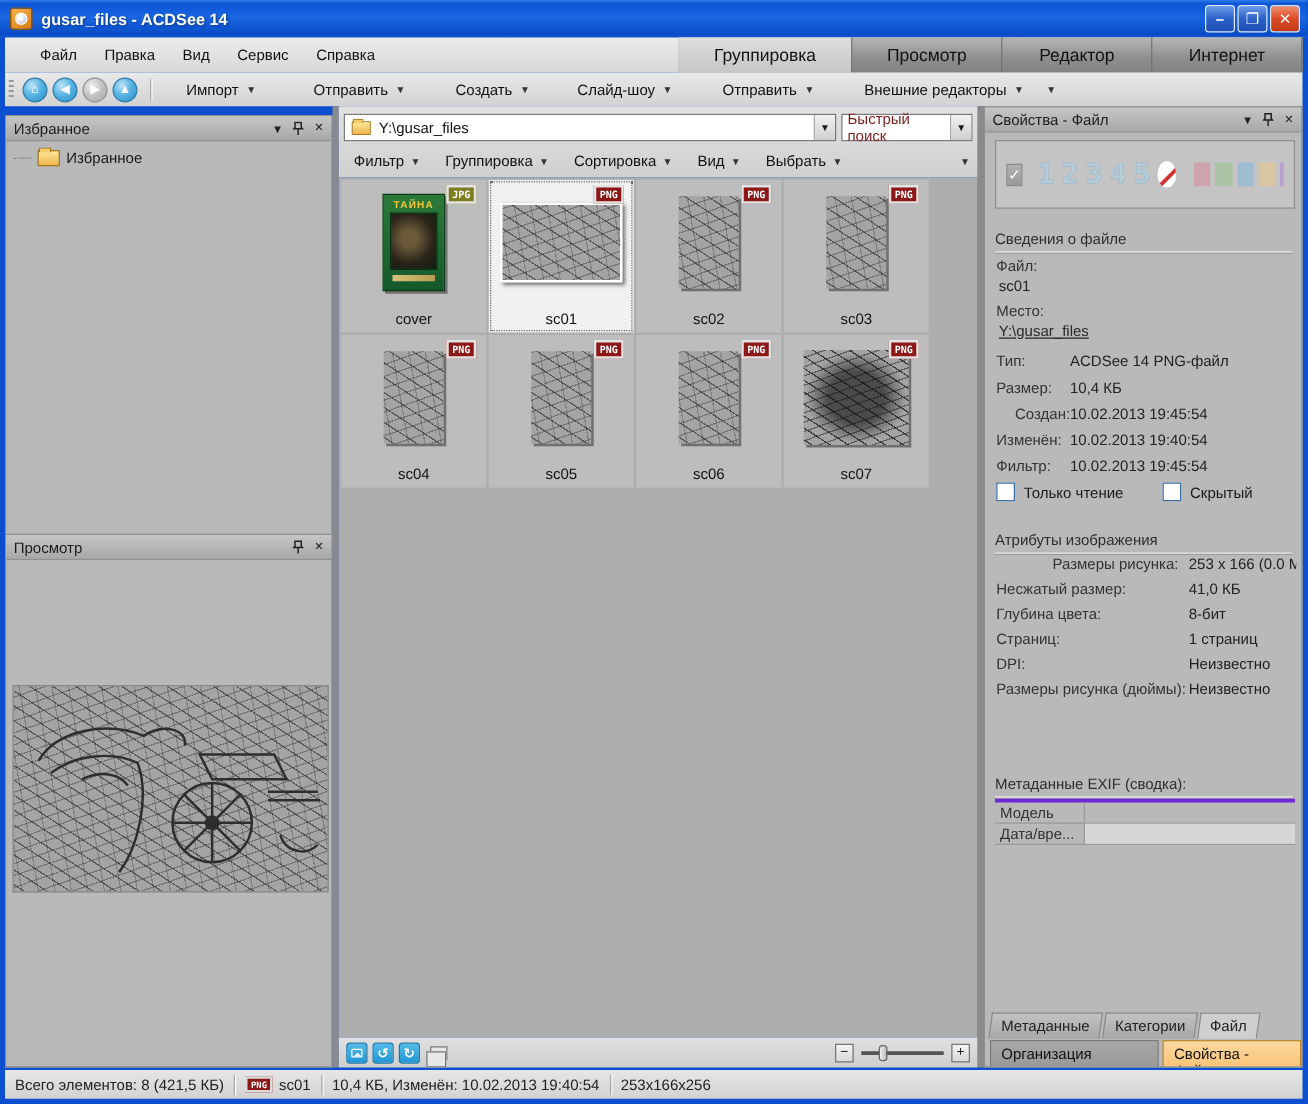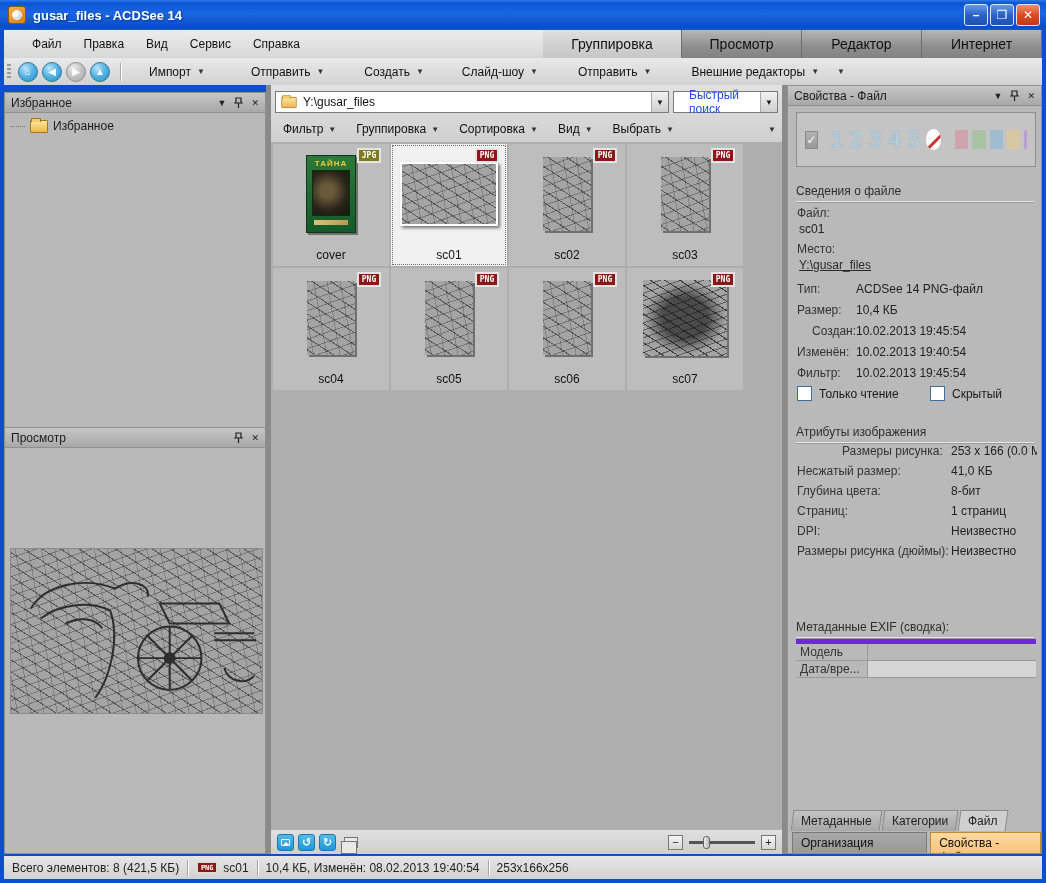--- a/index.html
+++ b/index.html
@@ -85,21 +85,21 @@
   .preview-img { left:5px; top:120px; width:253px; height:166px; border:1px solid #8a8a8a; }
   .preview-img svg { position:absolute; inset:0; }
 
   
   .center-top { background:linear-gradient(180deg,#e2e2e2,#d0d0d0); }
   .addr-field { display:flex; align-items:center; background:#fff; border:1px solid #7a7a7a; height:22px; }
   .addr-text { flex:1; padding-left:5px; color:#111; }
   .combo-btn { width:17px; height:100%; border-left:1px solid #aaa;
     background:linear-gradient(180deg,#f2f2f2,#cfcfcf); display:flex; align-items:center; justify-content:center; font-size:8px; }
   .qsearch { display:flex; align-items:center; background:#fff; border:1px solid #7a7a7a; height:22px; }
-  .qsearch span.qtext { flex:1; padding-left:15px; color:#1d4ed8; }
+  .qsearch span.qtext { flex:1; padding-left:4px; color:#7f1d1d; }
   .filterbar { display:flex; align-items:center; gap:4px; padding-left:4px; height:24px; }
   .fbtn { display:flex; align-items:center; gap:5px; padding:3px 8px; color:#111; }
   .filelist { background:#aeaeae; }
 
   .tile-row { display:flex; gap:2px; padding-left:2px; margin-top:2px; }
   .tile { width:116px; height:122px; background:#bdbdbd; position:relative;
     display:flex; flex-direction:column; align-items:center; }
   .tile.selected { background:#f1f1f1; outline:1px dotted #6a6a6a; outline-offset:-2px; }
   .thumb-wrap { flex:1; width:100%; display:flex; align-items:center; justify-content:center; }
   .tile-label { height:22px; font-size:12px; color:#111; display:flex; align-items:center; }
@@ -152,21 +152,21 @@
   .no-circle::after { content:""; position:absolute; left:-2px; top:9px; width:26px; height:3px;
     background:#d03030; transform:rotate(-45deg); }
   .swatch { width:19px; height:19px; }
   .swatch.sliver { width:4px; }
   .sect-head { color:#2e2e2e; border-bottom:1px solid #e6e6e6; box-shadow:0 1px 0 #9a9a9a; padding:2px 0 3px 0; }
   .kv-label { color:#333; }
   .kv-value { color:#222; }
   .link { color:#2a2a2a; text-decoration:underline; }
   .cb { width:15px; height:15px; background:#fff; border:1px solid #3a6ea5; display:inline-block; }
   .cb-row { display:flex; align-items:center; gap:7px; }
-  .exif-table { border-top:5px solid #6d28d9; }
+  .exif-table { border-top:3px solid #6d28d9; }
   .exif-row { display:flex; height:17px; border-bottom:1px solid #999; align-items:center; }
   .exif-c1 { width:72px; padding-left:4px; color:#333; border-right:1px solid #999; align-self:stretch; display:flex; align-items:center; }
   .exif-c2 { flex:1; align-self:stretch; }
   .exif-c2.lit { background:#d6d6d6; }
   .ptabs { display:flex; align-items:flex-end; gap:2px; }
   .ptab { padding:3px 8px 3px 8px; background:linear-gradient(180deg,#c2c2c2,#a8a8a8);
     border:1px solid #8a8a8a; border-bottom:none; transform:skewX(-8deg); color:#222; }
   .ptab > span { display:inline-block; transform:skewX(8deg); }
   .ptab.active { background:#cfcfcf; }
   .pbtns { display:flex; gap:3px; }
@@ -525,16 +525,16 @@
     <div class="pbtn orange">Свойства - Файл</div>
   </div>
 </div>
 
 <div class="abs statusbar">
   <span style="padding-left:8px;">Всего элементов: 8  (421,5 КБ)</span>
   <span class="st-sep"></span>
   <span class="st-badge">PNG</span>
   <span>sc01</span>
   <span class="st-sep"></span>
-  <span>10,4 КБ, Изменён: 08.02.2013 19:40:54</span>
+  <span>10,4 КБ, Изменён: 10.02.2013 19:40:54</span>
   <span class="st-sep"></span>
   <span>253x166x256</span>
 </div>
 
 </body></html>

